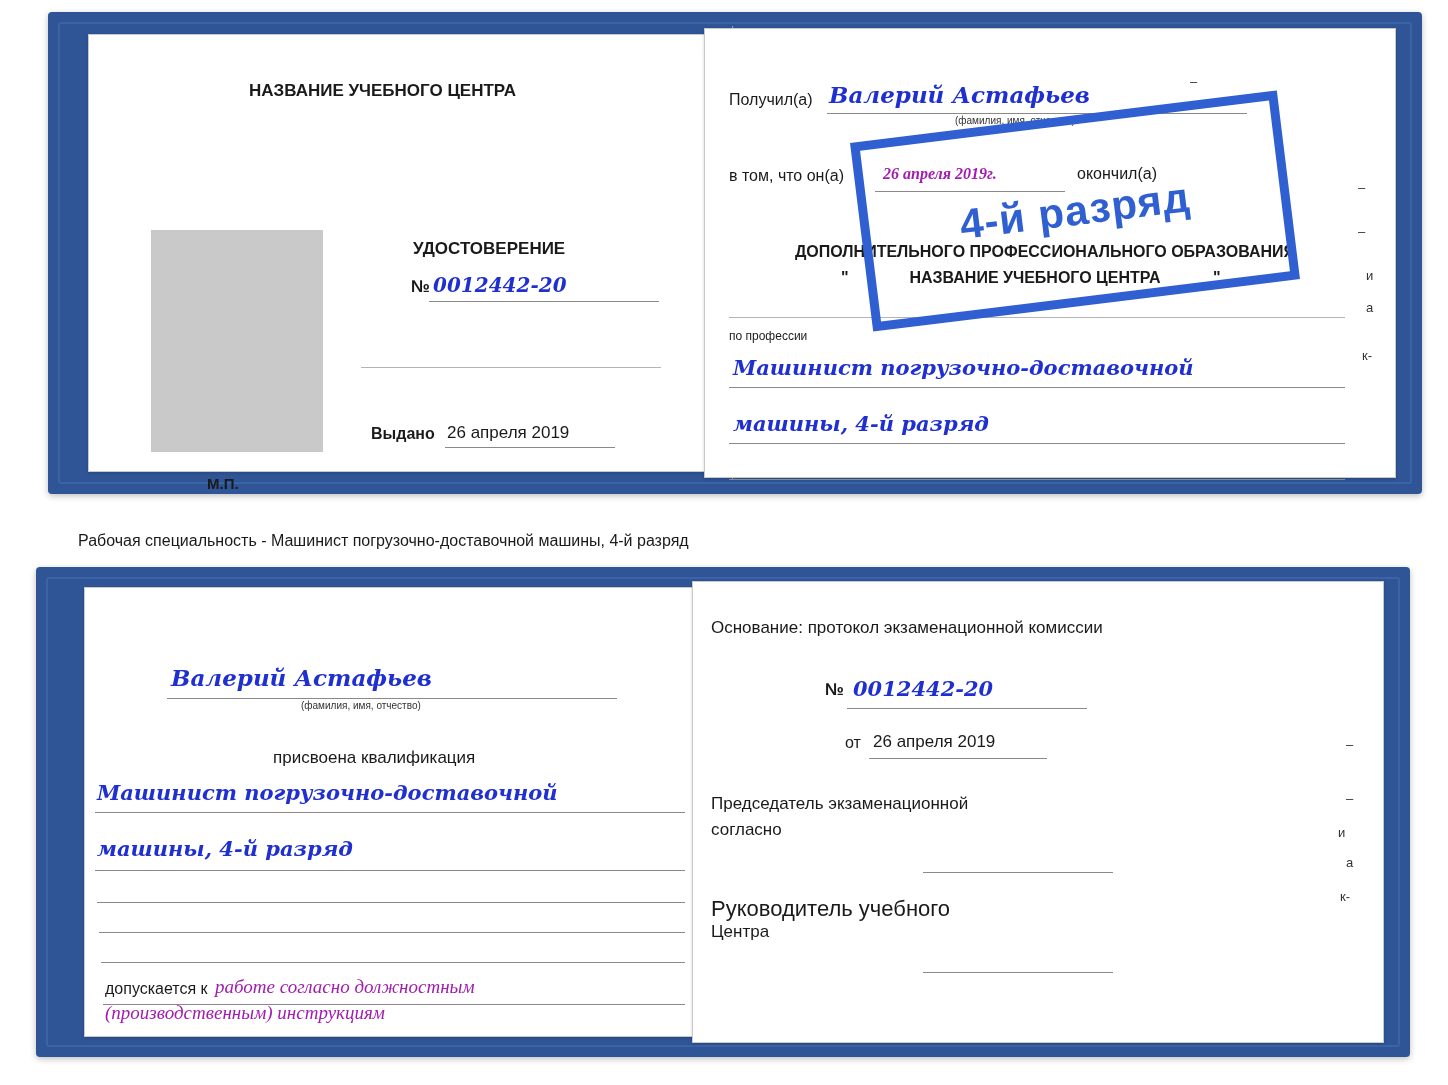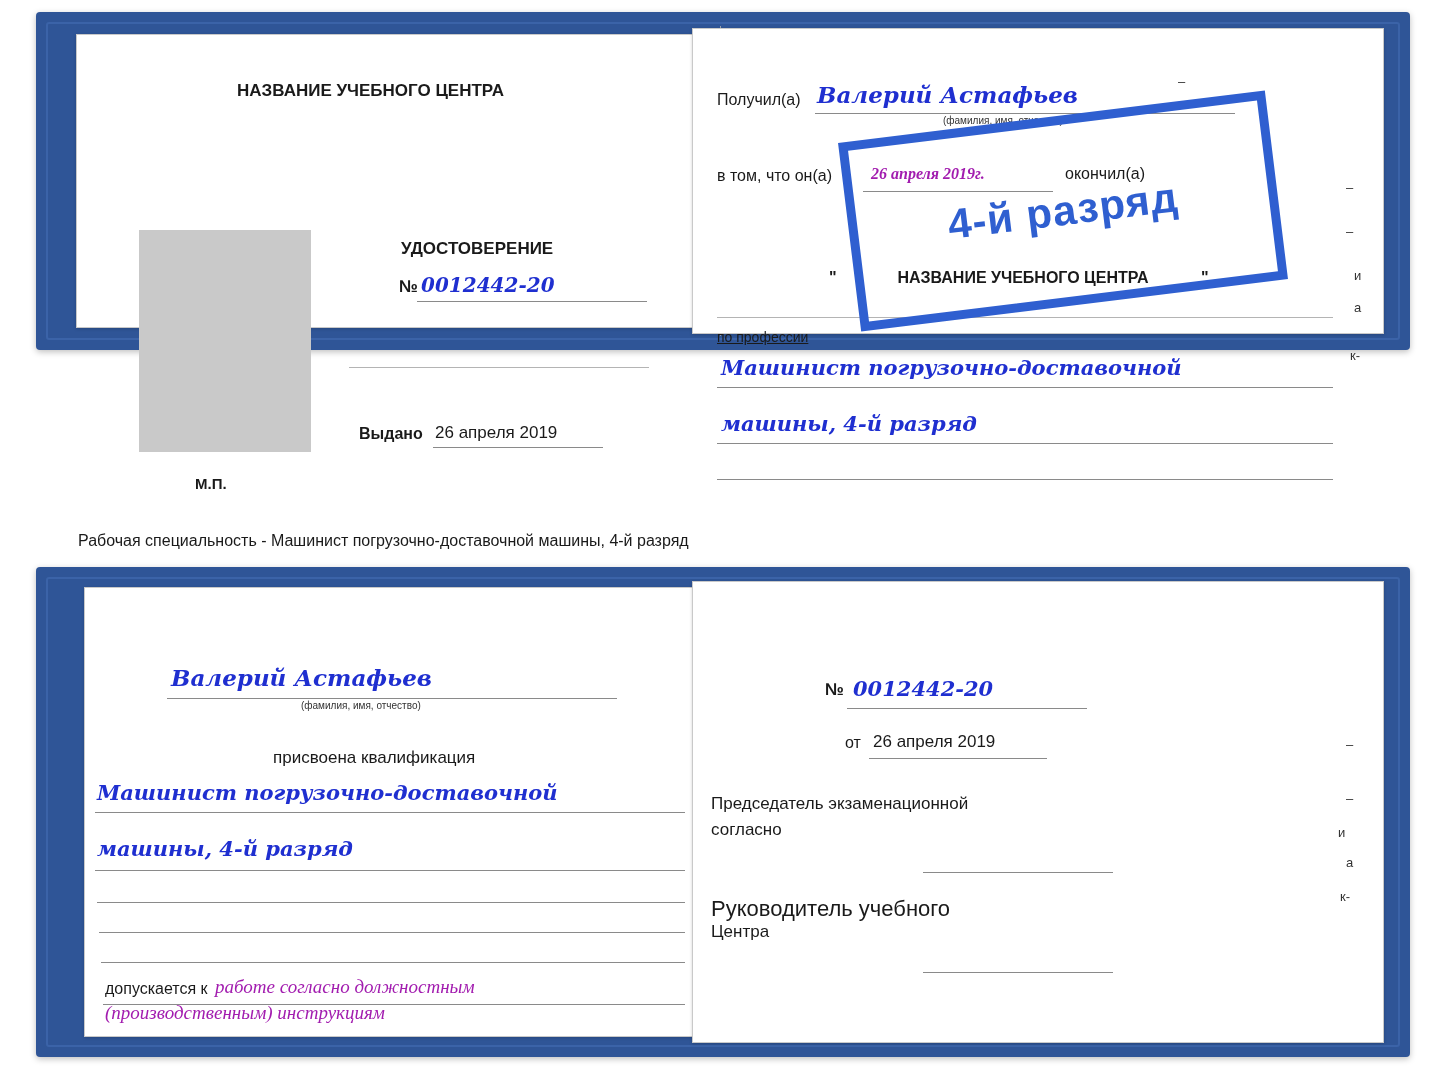--- a/index.html
+++ b/index.html
@@ -16,24 +16,24 @@
   }
 
   
   .book {
     position: absolute;
     background: #2f5597;
     border-radius: 4px;
     box-shadow: 0 2px 6px rgba(0,0,0,0.25);
   }
   .book.top {
-    left: 36px;
+    left: 48px;
     top: 12px;
     width: 1374px;
-    height: 338px;
+    height: 482px;
   }
   .book.bottom {
     left: 36px;
     top: 567px;
     width: 1374px;
     height: 490px;
   }
   
   .cover-inner {
     position: absolute;
@@ -204,27 +204,28 @@
     <div class="lbl" style="left:24px; top:62px; font-size:16px;">Получил(а)</div>
     <div class="hand" style="left:124px; top:52px; font-size:23px;">Валерий Астафьев</div>
     <div class="rule" style="left:122px; top:84px; width:420px;"></div>
     <div class="tiny" style="left:250px; top:86px;">(фамилия, имя, отчество)</div>
 
     <div class="lbl" style="left:24px; top:138px; font-size:16px;">в том, что он(а)</div>
     <div class="italic" style="left:178px; top:136px; font-weight:bold; font-size:16px;">26 апреля 2019г.</div>
     <div class="rule" style="left:170px; top:162px; width:190px;"></div>
     <div class="lbl" style="left:372px; top:136px; font-size:16px;">окончил(а)</div>
 
+    <div class="lbl bold center" style="left:20px; top:214px; width:640px; font-size:16px;">ДОПОЛНИТЕЛЬНОГО ПРОФЕССИОНАЛЬНОГО ОБРАЗОВАНИЯ</div>
     <div class="lbl bold" style="left:136px; top:240px; font-size:16px;">"</div>
     <div class="lbl bold center" style="left:60px; top:240px; width:540px; font-size:16px;">НАЗВАНИЕ УЧЕБНОГО ЦЕНТРА</div>
     <div class="lbl bold" style="left:508px; top:240px; font-size:16px;">"</div>
 
     <div class="rule light" style="left:24px; top:288px; width:616px;"></div>
 
-    <div class="lbl" style="left:24px; top:300px; font-size:14px;text-decoration:underline;">по профессии</div>
+    <div class="lbl" style="left:24px; top:300px; font-size:12px;">по профессии</div>
 
     <div class="hand" style="left:28px; top:326px; font-size:21px;">Машинист погрузочно-доставочной</div>
     <div class="rule" style="left:24px; top:358px; width:616px;"></div>
 
     <div class="hand" style="left:28px; top:382px; font-size:21px;">машины, 4-й разряд</div>
     <div class="rule" style="left:24px; top:414px; width:616px;"></div>
     <div class="rule" style="left:24px; top:450px; width:616px;"></div>
   </div>
 
   <div class="edge-col" style="left:1310px; top:168px;">–</div>
@@ -263,20 +264,21 @@
 
     <div class="lbl" style="left:20px; top:392px; font-size:16px;">допускается к</div>
     <div class="italic" style="left:130px; top:388px; font-size:19px;">работе согласно должностным</div>
     <div class="rule" style="left:18px; top:416px; width:582px;"></div>
     <div class="italic" style="left:20px; top:414px; font-size:19px;">(производственным) инструкциям</div>
   </div>
 
   <div class="spine" style="left:710px;"></div>
 
   <div class="page right">
+    <div class="lbl" style="left:18px; top:36px; font-size:17px;">Основание: протокол экзаменационной комиссии</div>
 
     <div class="lbl bold" style="left:132px; top:98px; font-size:17px;">№</div>
     <div class="hand" style="left:160px; top:94px; font-size:21px;">0012442-20</div>
     <div class="rule" style="left:154px; top:126px; width:240px;"></div>
 
     <div class="lbl" style="left:152px; top:152px; font-size:16px;">от</div>
     <div class="lbl" style="left:180px; top:150px; font-size:17px;">26 апреля 2019</div>
     <div class="rule" style="left:176px; top:176px; width:178px;"></div>
 
     <div class="lbl" style="left:18px; top:212px; font-size:17px;">Председатель экзаменационной</div>

